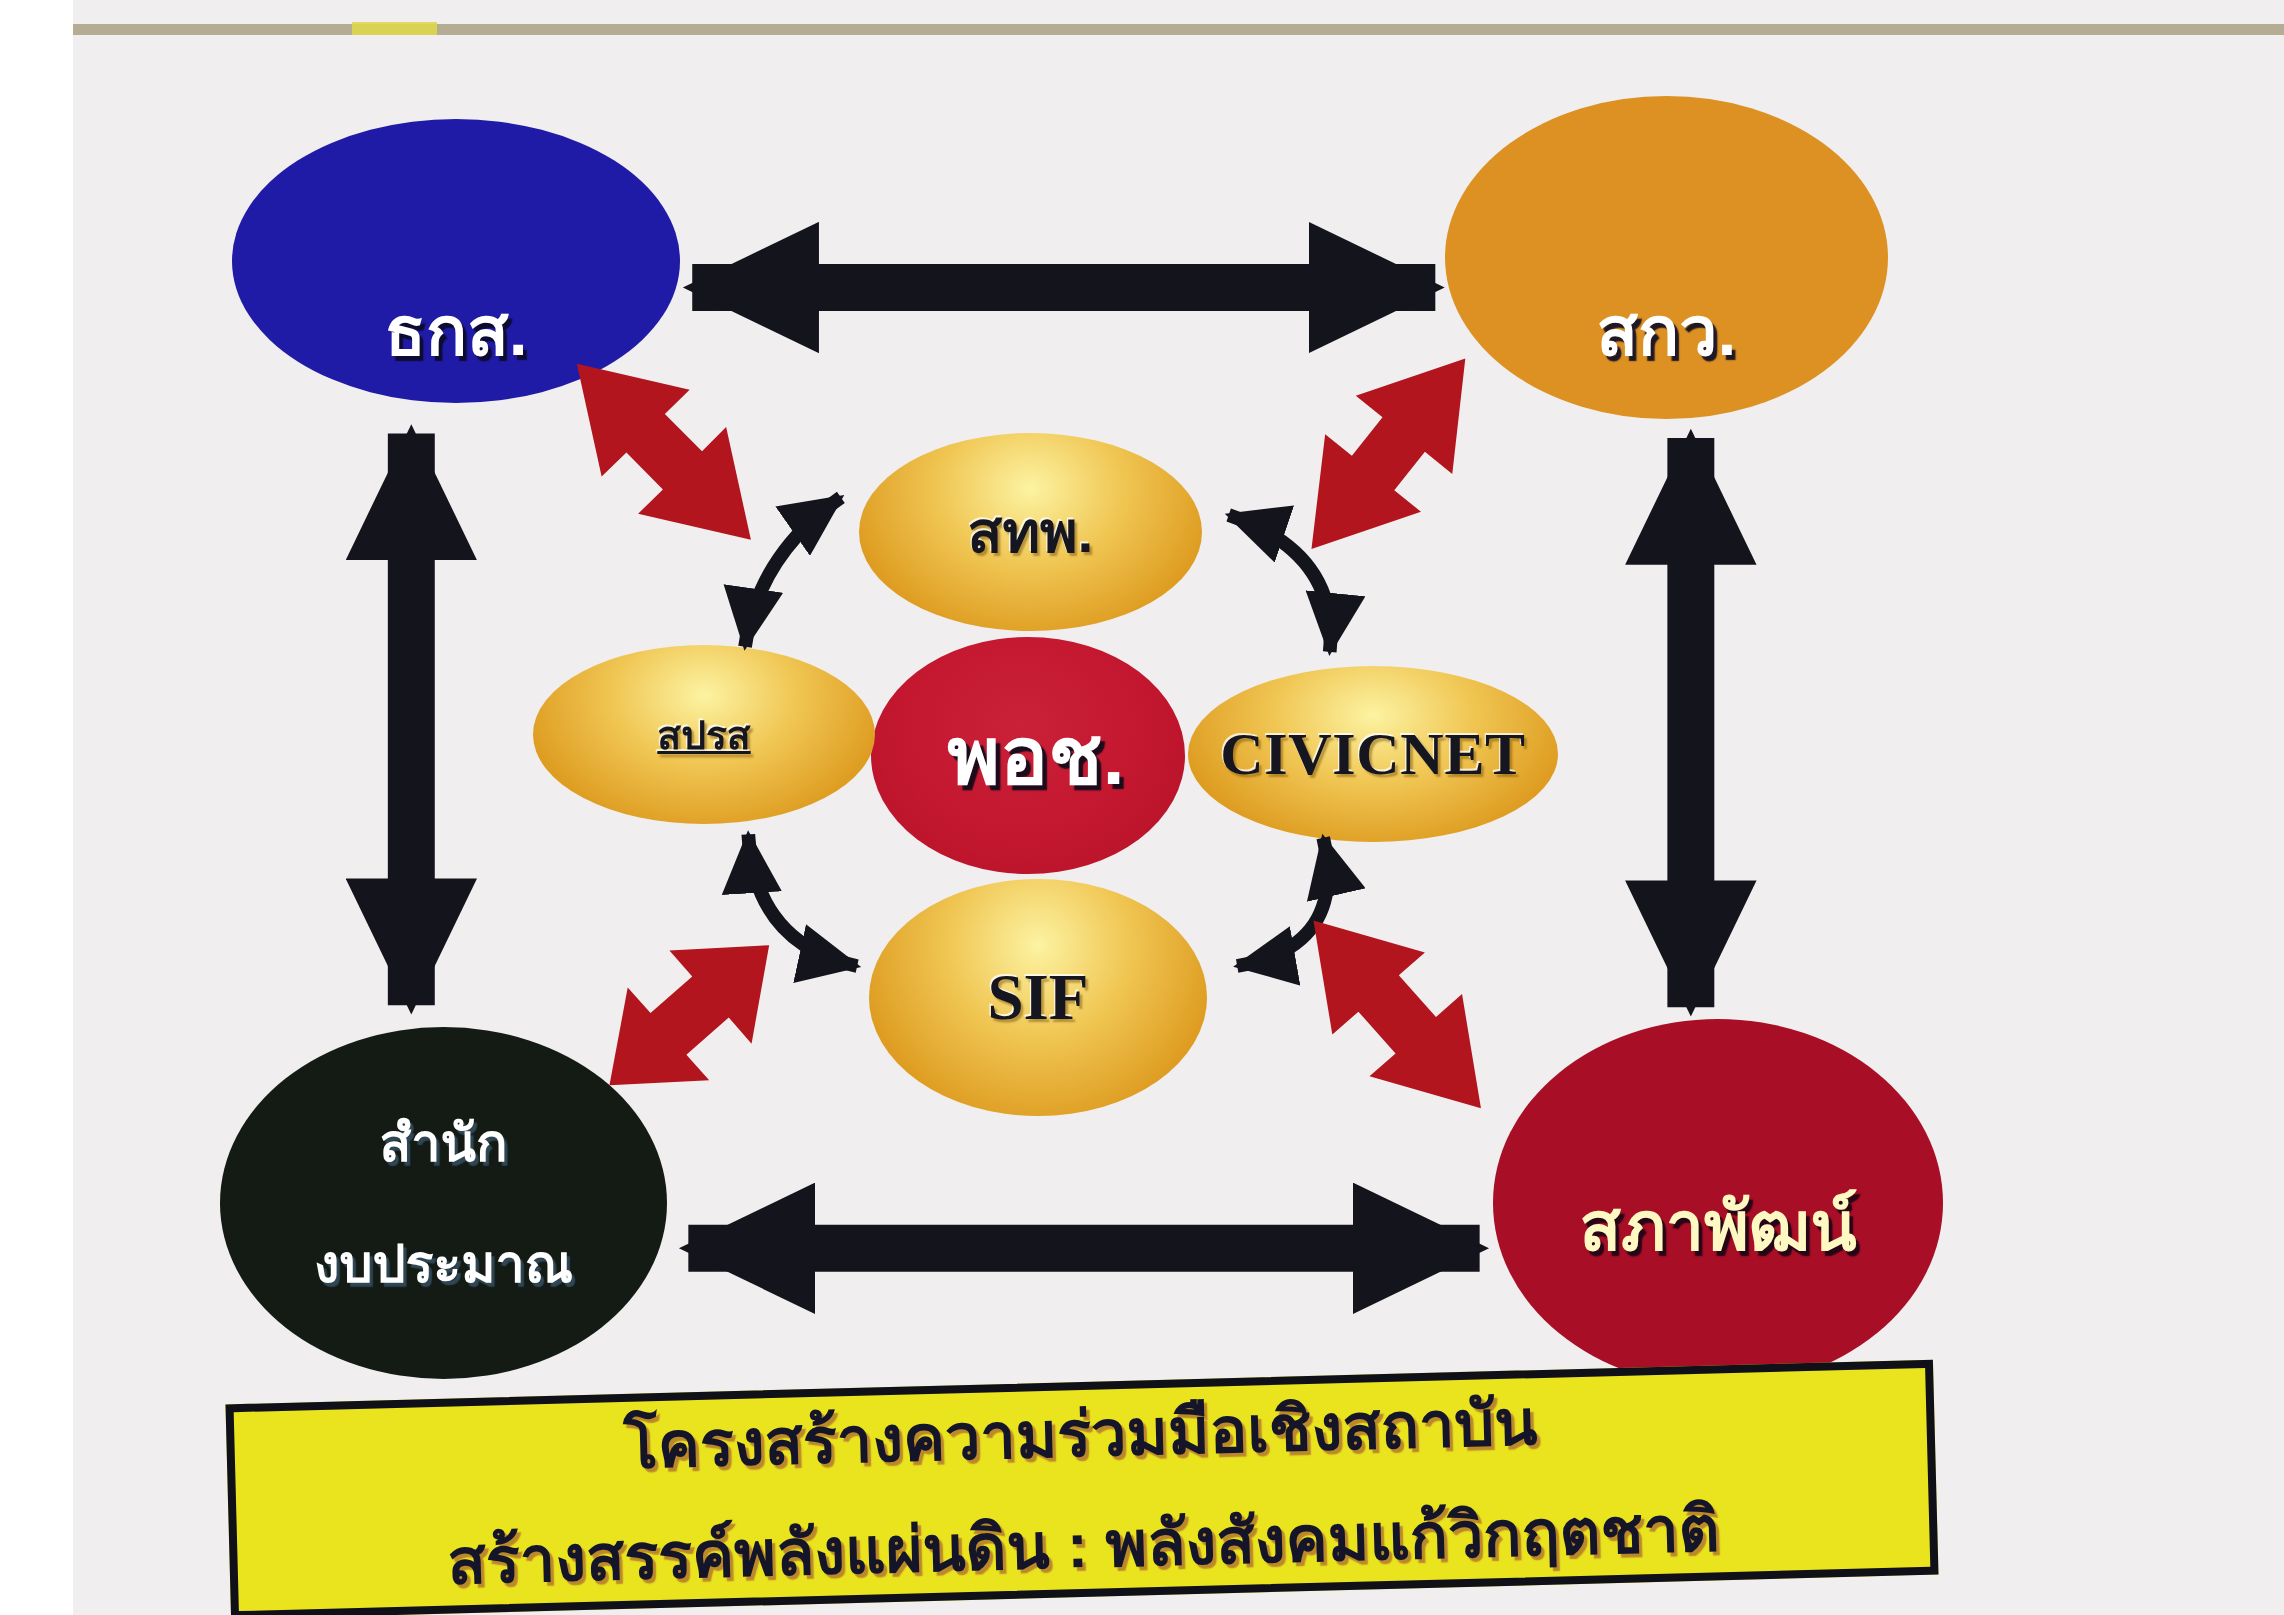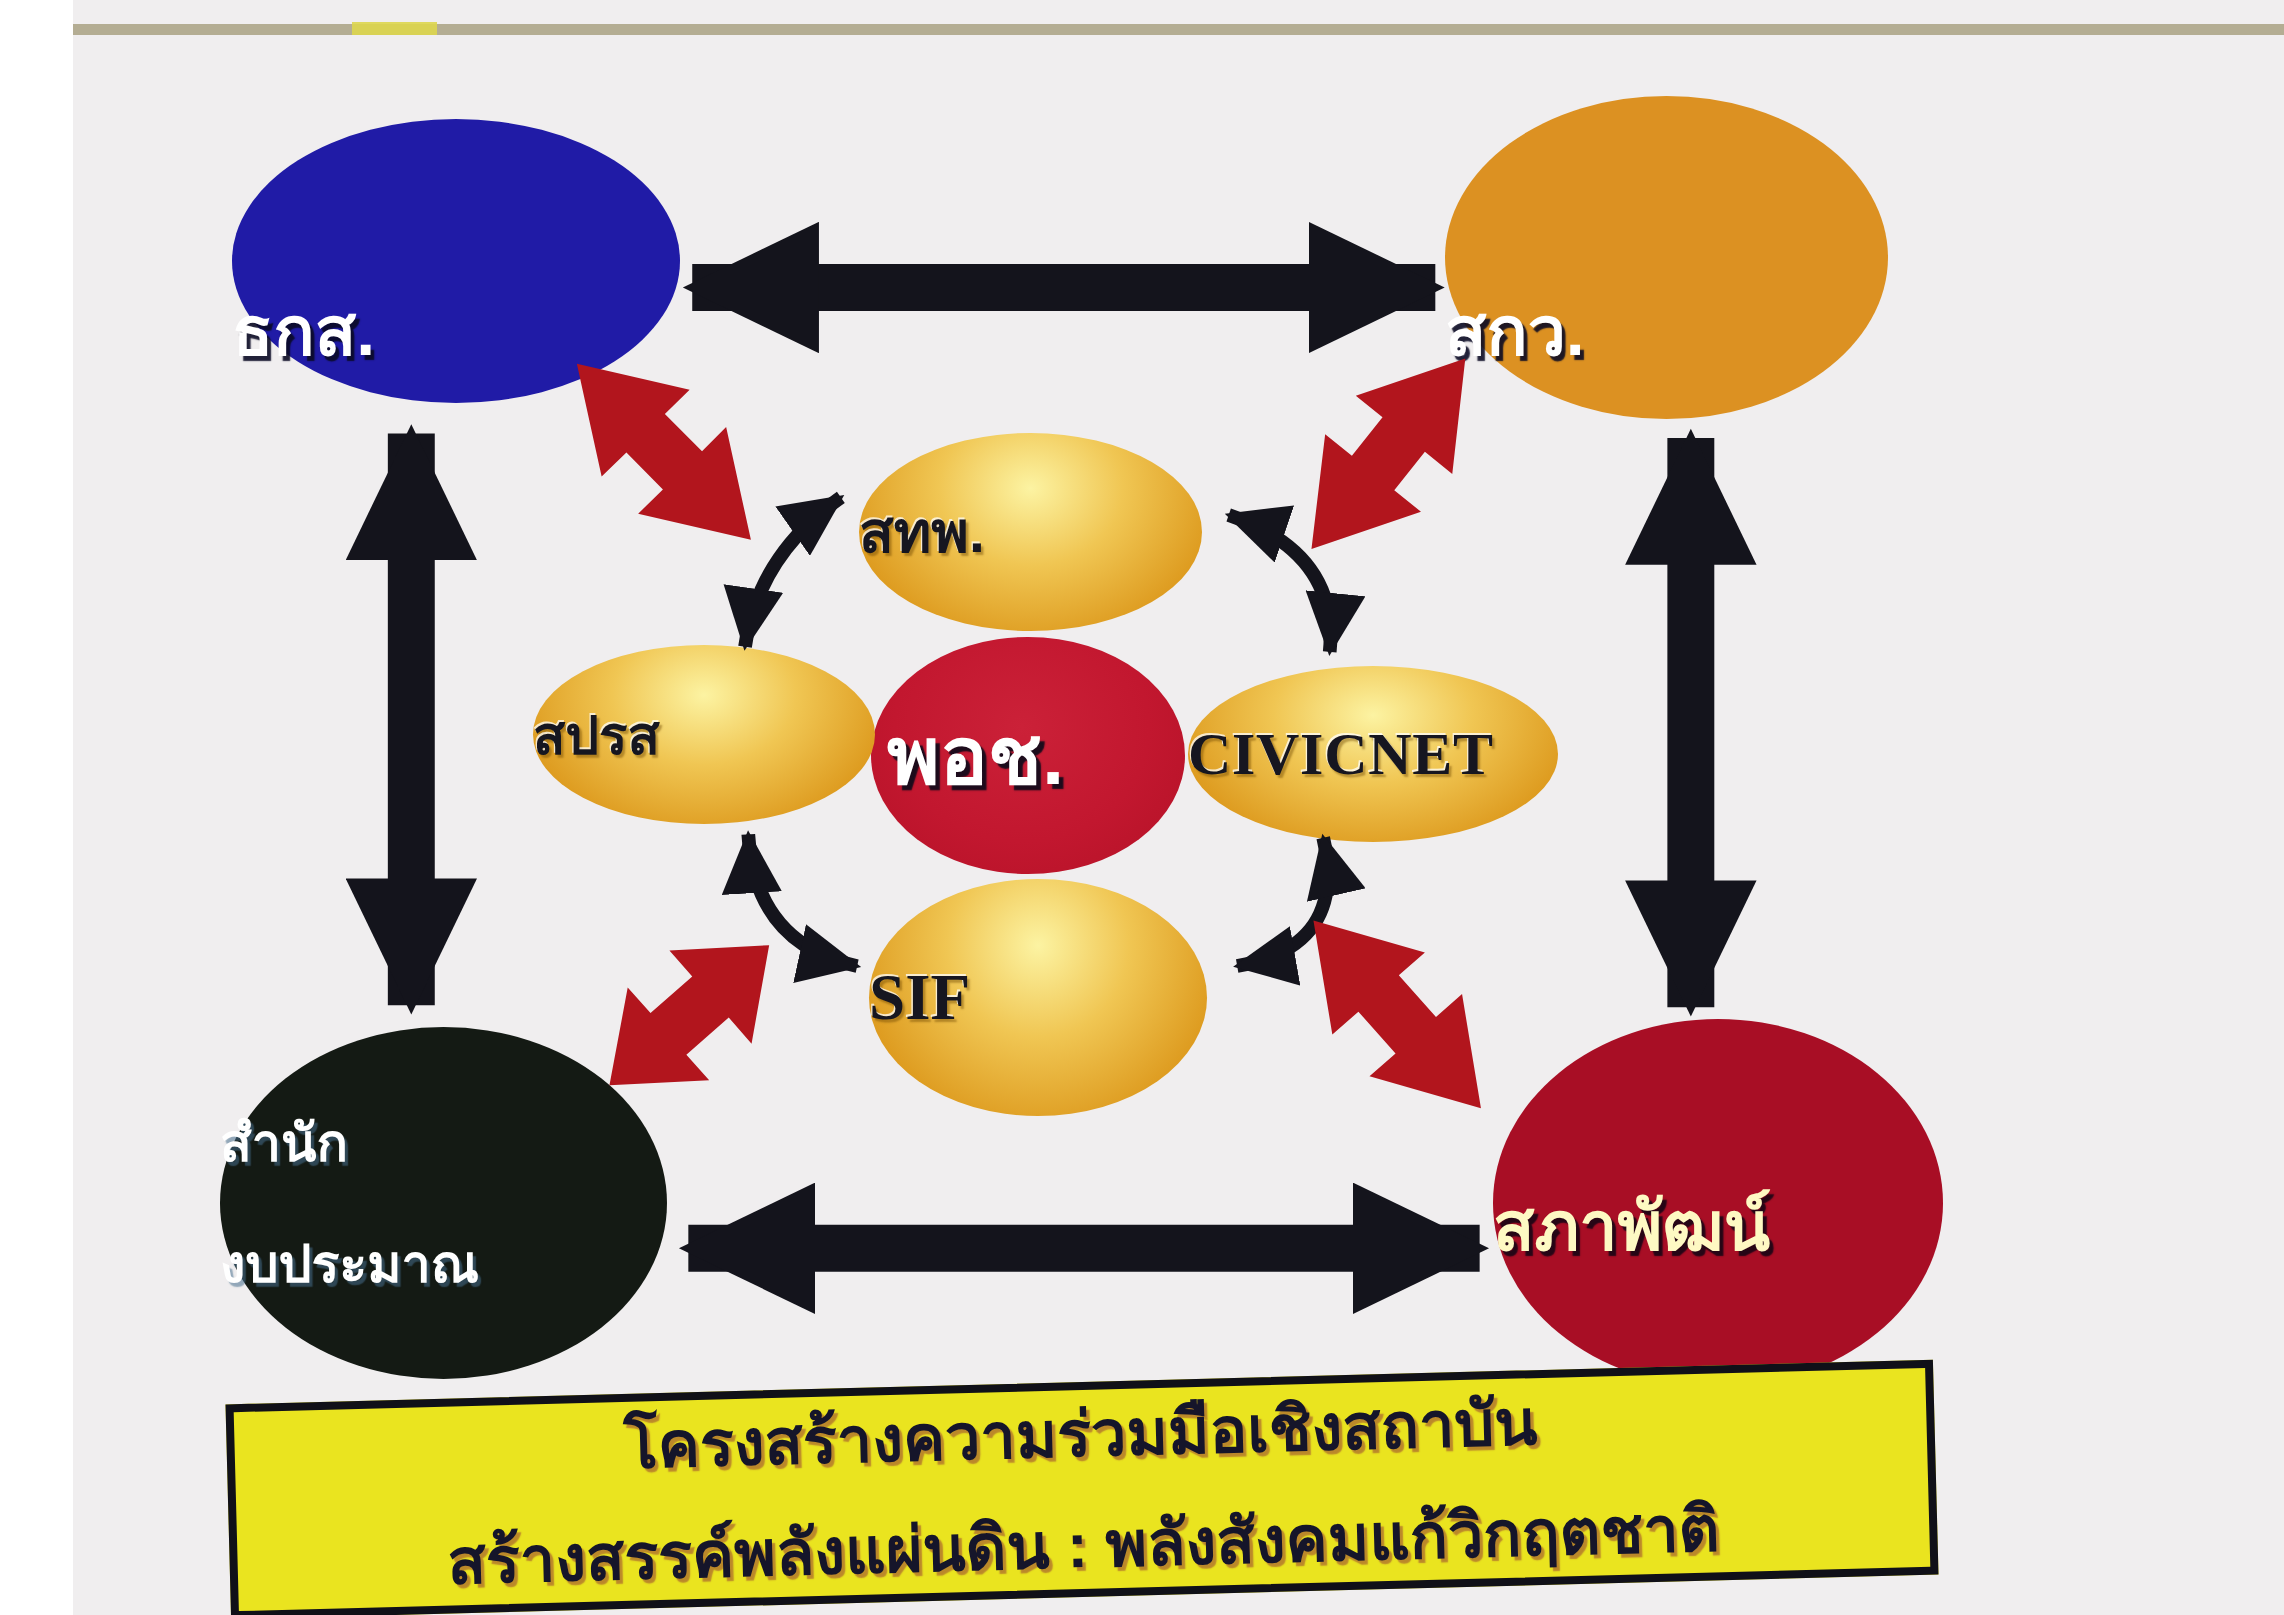--- a/index.html
+++ b/index.html
@@ -7,21 +7,21 @@
     position:relative;width:2284px;height:1616px;overflow:hidden;
     background:#f0eeef;
     font-family:"Liberation Sans", sans-serif;
   }
   .left-margin{position:absolute;left:0;top:0;width:73px;height:1616px;background:#ffffff;}
   .top-strip{position:absolute;left:73px;top:23.5px;width:2211px;height:11.7px;background:#a9a183;opacity:.85;}
   .top-strip-hl{position:absolute;left:352px;top:22px;width:85px;height:13px;background:#ddd64e;opacity:.9;}
 
   .node{
     position:absolute;border-radius:50%;
-    display:flex;flex-direction:column;align-items:flex-start;justify-content:center;
+    display:flex;flex-direction:column;align-items:center;justify-content:center;
     text-align:center;box-sizing:border-box;
   }
   .node .lbl{display:block;font-weight:bold;white-space:nowrap;}
 
   
   .n-tgs{left:232px;top:119px;width:448px;height:284px;background:#201ba6;padding-top:140px;}
   .n-skw{left:1445px;top:96px;width:443px;height:323px;background:#dc9122;padding-top:147px;}
   .n-budget{left:220px;top:1027px;width:447px;height:352px;background:#141a14;row-gap:38px;}
   .n-spp{left:1493px;top:1019px;width:450px;height:368px;background:#a80e25;padding-top:46px;}
   .n-tgs .lbl,.n-skw .lbl{font-size:68px;color:#fff;text-shadow:3.9px 4.6px 1.3px rgba(10,10,35,.9);}
@@ -31,21 +31,21 @@
   
   .n-hub{left:871px;top:637px;width:314px;height:237px;background:radial-gradient(ellipse at 48% 38%,#cb2138 0%,#c2172f 55%,#b31126 100%);}
   .n-hub .lbl{font-size:80px;color:#fff;text-shadow:4.6px 5.2px 1.3px rgba(10,10,25,.9);margin-left:16px;}
 
   
   .gold{background:radial-gradient(ellipse at 50% 28%,#fcf3a2 0%,#f0c653 38%,#dd9a1e 78%,#d28e14 100%);}
   .gold .lbl{color:#161620;text-shadow:-1.3px -2px 0 rgba(255,255,255,.75), 2.6px 3.3px 2px rgba(110,70,0,.45);}
   .n-stp{left:859px;top:433px;width:343px;height:198px;}
   .n-stp .lbl{font-size:57px;}
   .n-sprs{left:533px;top:645px;width:342px;height:179px;}
-  .n-sprs .lbl{font-size:53px;}
+  .n-sprs .lbl{font-size:39px;text-decoration:underline;}
   .n-civ{left:1188px;top:666px;width:370px;height:176px;}
   .n-civ .lbl{font-family:Liberation Serif, serif;font-size:60px;letter-spacing:0.7px;}
   .n-sif{left:869px;top:879px;width:338px;height:237px;}
   .n-sif .lbl{font-family:"Liberation Serif", serif;font-size:65px;}
 
   
   .caption{
     position:absolute;left:228px;top:1382px;width:1708px;height:215px;
     background:#eae41f;border:8.5px solid #101018;box-sizing:border-box;
     transform:rotate(-1.5deg);transform-origin:50% 50%;

